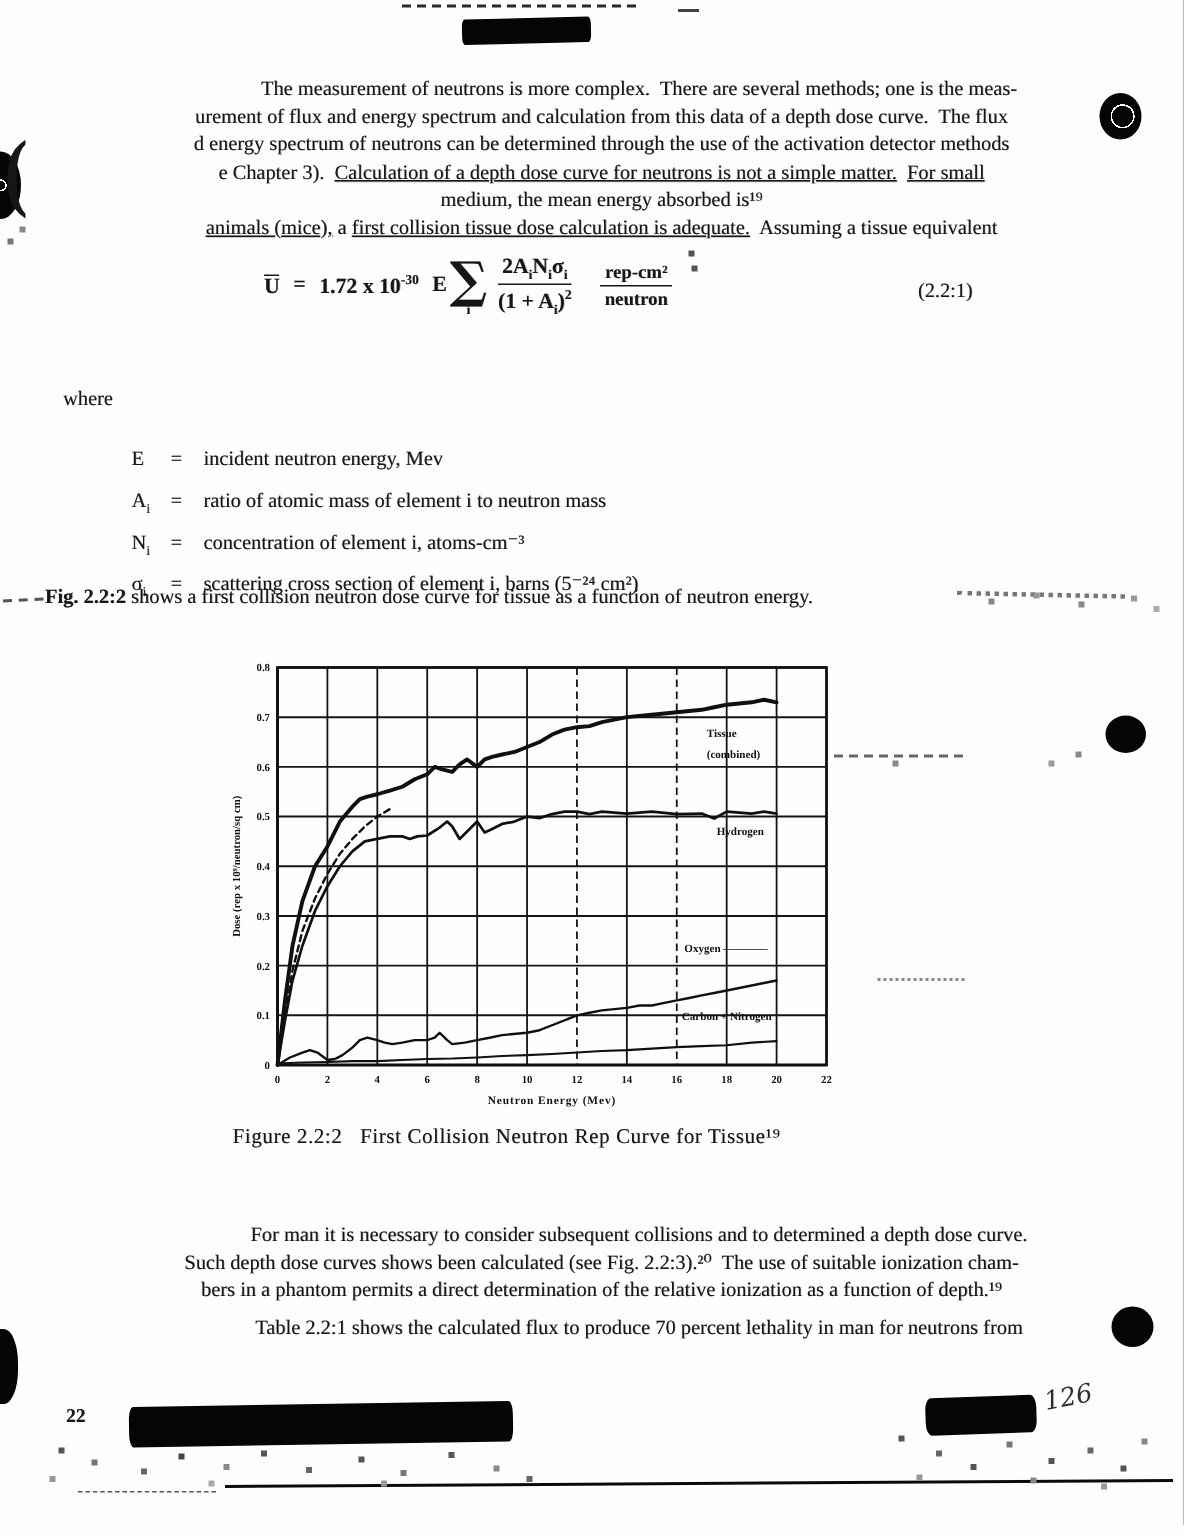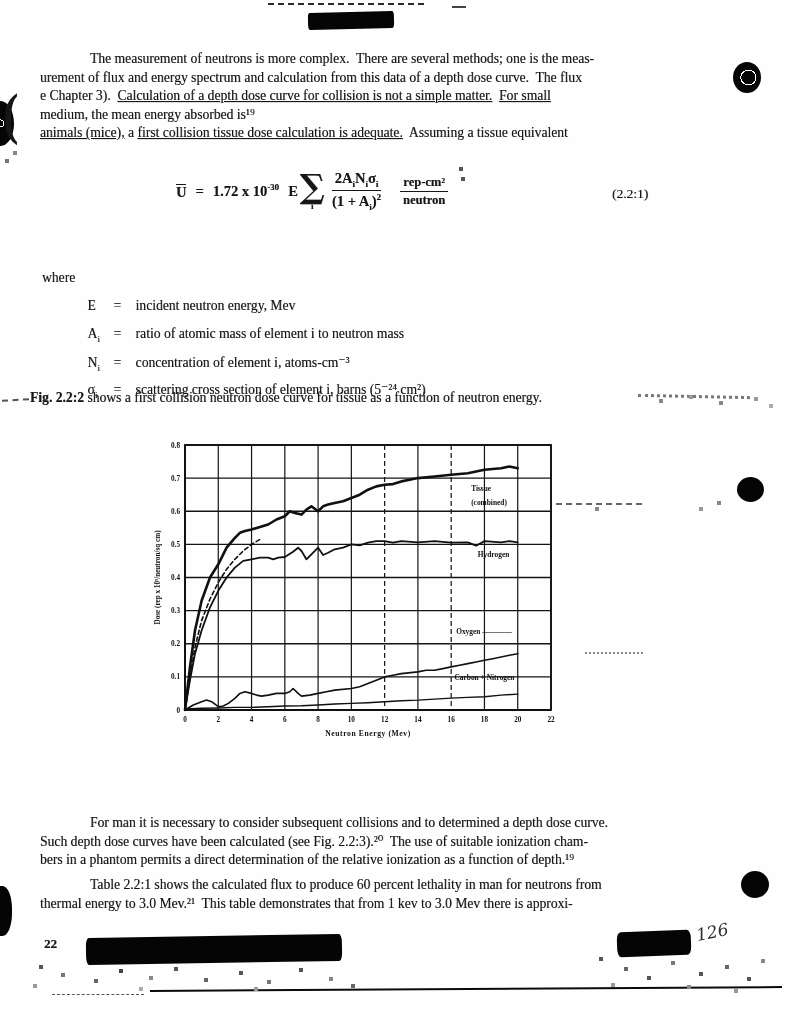--- a/index.html
+++ b/index.html
@@ -3,21 +3,21 @@
 <meta charset="utf-8">
 <style>
   html,body{margin:0;padding:0;background:#888;}
   #page{
     position:relative; width:789px; height:1024px; margin:0 auto;
     background:#fefefe; overflow:hidden;
     font-family:"Liberation Serif","DejaVu Serif",serif;
     color:#161616;
   }
   .tx{ text-shadow:0.4px 0.3px 0 rgba(20,20,20,0.45); }
-  .pline{ white-space:pre-wrap; height:18.6px; line-height:18.6px; font-size:13.6px; }
+  .pline{ white-space:pre-wrap; height:18.6px; line-height:18.6px; font-size:13.6px;text-align:center; }
   .para{ position:absolute; left:40px; width:722px; }
   .indent{ text-indent:50px; }
   .ul{ text-decoration:underline; }
   .bold{ font-weight:bold; }
   .sb{ font-size:9px; vertical-align:-4px; }
   .sp{ font-size:9px; vertical-align:6px; }
 
   
   #eq-row{ position:absolute; left:176px; top:170px; display:flex; align-items:center;
            font-size:14.5px; font-weight:bold; }
@@ -26,21 +26,21 @@
   .sigma-wrap{ display:inline-flex; flex-direction:column; align-items:center; margin:0 2px; }
   .sigma{ font-size:33px; line-height:30px; font-family:"DejaVu Serif",serif; }
   .sigma-sub{ font-size:9px; line-height:8px; }
   .frac{ display:inline-flex; flex-direction:column; align-items:center; margin:0 5px; }
   .frac .num{ padding:0 3px 1px 3px; border-bottom:1.4px solid #161616; }
   .frac .den{ padding-top:1px; }
   .units{ font-size:12.5px; }
   #eq-number{ position:absolute; left:612px; top:186px; font-size:13.5px; font-weight:normal; }
 
   
-  #where-label{ position:absolute; left:42px; top:270px; font-size:13.6px; }
+  #where-label{ position:absolute; left:42px; top:258px; font-size:13.6px; }
   .def-row{ position:absolute; left:74px; font-size:13.6px; white-space:pre; }
   .def-sym{ display:inline-block; width:26px; }
   .def-eq{ display:inline-block; width:22px; }
 
   
   #fig-note{ position:absolute; left:30px; top:390px; font-size:13.6px; white-space:pre-wrap; }
 
   
   #chart-container{ position:absolute; left:148px; top:436px; width:430px; height:302px; }
 
@@ -103,21 +103,22 @@
   <div class="blot" id="blot-right-1"></div>
   <div class="blot" id="blot-right-2"></div>
   <div class="blot" id="blot-right-3"></div>
   <div class="blot" id="blot-left-1"></div>
   <div class="blot" id="blot-left-2"></div>
   <div id="paren-mark">(</div>
 
   <div class="para tx" style="top:50px;">
     <div class="pline indent">The measurement of neutrons is more complex.  There are several methods; one is the meas-</div>
     <div class="pline">urement of flux and energy spectrum and calculation from this data of a depth dose curve.  The flux</div>
-    <div class="pline"><span>e Chapter 3).  </span><span class="ul">Calculation of a depth dose curve for collision is not a simple matter.</span><span>  </span><span class="ul">For small</span></div>
+    <div class="pline">d energy spectrum of neutrons can be determined through the use of the activation detector methods</div>
+    <div class="pline"><span>e Chapter 3).  </span><span class="ul">Calculation of a depth dose curve for neutrons is not a simple matter.</span><span>  </span><span class="ul">For small</span></div>
     <div class="pline">medium, the mean energy absorbed is¹⁹</div>
     <div class="pline"><span class="ul">animals (mice),</span><span> a </span><span class="ul">first collision tissue dose calculation is adequate.</span><span>  Assuming a tissue equivalent</span></div>
   </div>
 
   <div id="eq-row" class="tx">
     <span class="ubar">U</span>
     <span class="gap"></span>
     <span>=</span>
     <span class="gap"></span>
     <span><span>1.72 x 10</span><span class="sp">-30</span></span>
@@ -210,30 +211,30 @@
         <text x="32" y="110.975" text-anchor="end" font-size="7.2" font-weight="bold" fill="#101010" font-family="&quot;Liberation Serif&quot;,serif">0.5</text>
         <text x="32" y="77.85000000000002" text-anchor="end" font-size="7.2" font-weight="bold" fill="#101010" font-family="&quot;Liberation Serif&quot;,serif">0.6</text>
         <text x="32" y="44.72500000000003" text-anchor="end" font-size="7.2" font-weight="bold" fill="#101010" font-family="&quot;Liberation Serif&quot;,serif">0.7</text>
         <text x="32" y="11.6" text-anchor="end" font-size="7.2" font-weight="bold" fill="#101010" font-family="&quot;Liberation Serif&quot;,serif">0.8</text>
         <text x="220" y="300" text-anchor="middle" font-size="7.6" font-weight="bold" letter-spacing="0.6" fill="#101010" font-family="&quot;Liberation Serif&quot;,serif">Neutron Energy (Mev)</text>
         <text x="0" y="0" text-anchor="middle" font-size="7.2" font-weight="bold" fill="#101010" font-family="&quot;Liberation Serif&quot;,serif" transform="translate(12,141.5) rotate(-90)">Dose (rep x 10⁹/neutron/sq cm)</text>
       </svg></div>
   <div class="dashline" id="chart-right-smudge-1"></div>
   <div class="dashline" id="chart-right-smudge-2"></div>
 
+  <div id="caption" class="tx"><span>Figure 2.2:2</span><span>   </span><span>First Collision Neutron Rep Curve for Tissue¹⁹</span></div>
 
   <div class="para tx" style="top:814px;">
     <div class="pline indent">For man it is necessary to consider subsequent collisions and to determined a depth dose curve.</div>
-    <div class="pline">Such depth dose curves have been calculated (see Fig. 2.2:3).²⁰  The use of suitable ionization cham-</div>
+    <div class="pline">Such depth dose curves shows been calculated (see Fig. 2.2:3).²⁰  The use of suitable ionization cham-</div>
     <div class="pline">bers in a phantom permits a direct determination of the relative ionization as a function of depth.¹⁹</div>
   </div>
 
   <div class="para tx" style="top:876px;">
-    <div class="pline indent">Table 2.2:1 shows the calculated flux to produce 60 percent lethality in man for neutrons from</div>
-    <div class="pline">thermal energy to 3.0 Mev.²¹  This table demonstrates that from 1 kev to 3.0 Mev there is approxi-</div>
+    <div class="pline indent">Table 2.2:1 shows the calculated flux to produce 70 percent lethality in man for neutrons from</div>
   </div>
 
   <div id="page-number" class="tx">22</div>
   <div class="redaction" id="redact-bottom-left"></div>
   <div class="redaction" id="redact-bottom-right"></div>
   <div id="handwritten">126</div>
   <div class="dashline" id="bottom-long-line"></div>
   <div class="dashline" id="bottom-short-dashes"></div>
   <div class="speck" id="specks-a"></div>
   <div class="speck" id="specks-b"></div>

